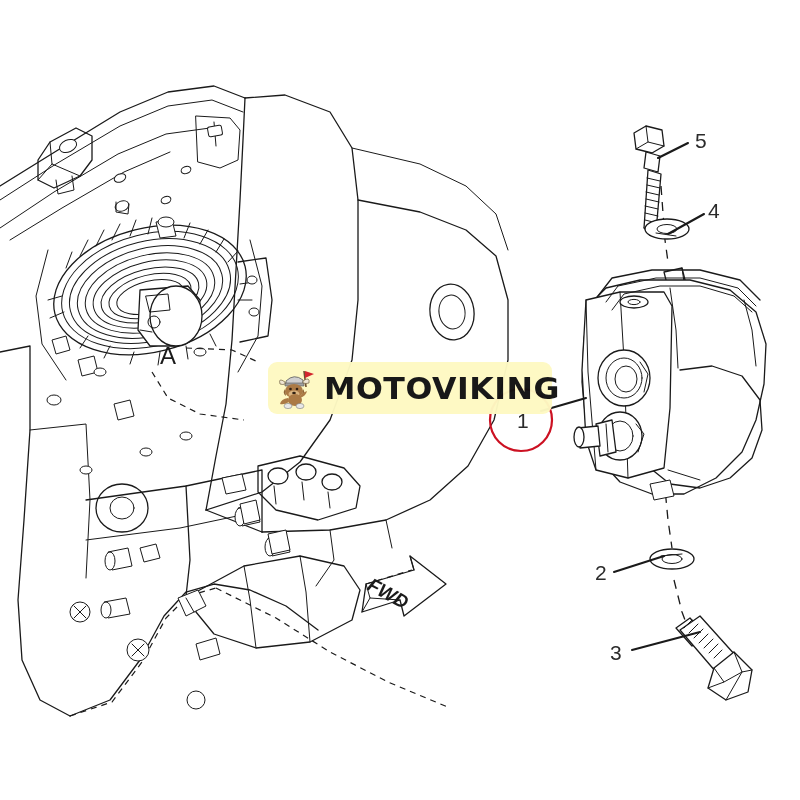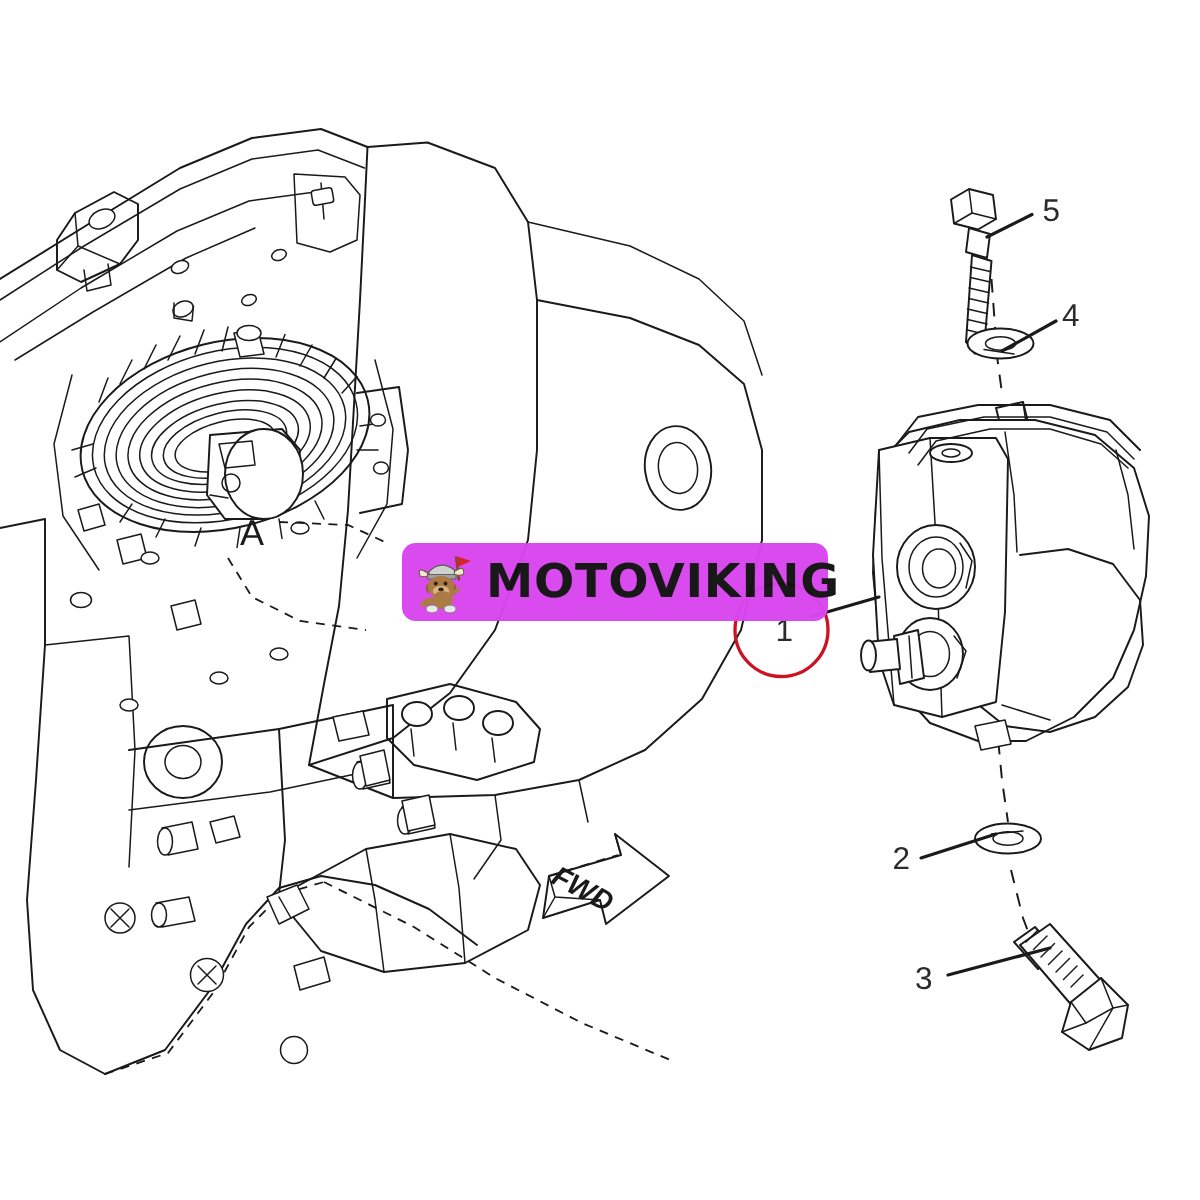--- a/index.html
+++ b/index.html
@@ -39,21 +39,21 @@
     font-size: 24px;
     color: #1a1a1a;
     line-height: 1;
   }
   #watermark {
     position: absolute;
     left: 268px;
     top: 362px;
     width: 284px;
     height: 52px;
-    background: #d946ef;
+    background: #fef9c3;
     border-radius: 9px;
     display: flex;
     align-items: center;
     padding: 0 6px;
     box-sizing: border-box;
     opacity: 0.97;
   }
   #watermark-logo {
     width: 46px;
     height: 46px;

